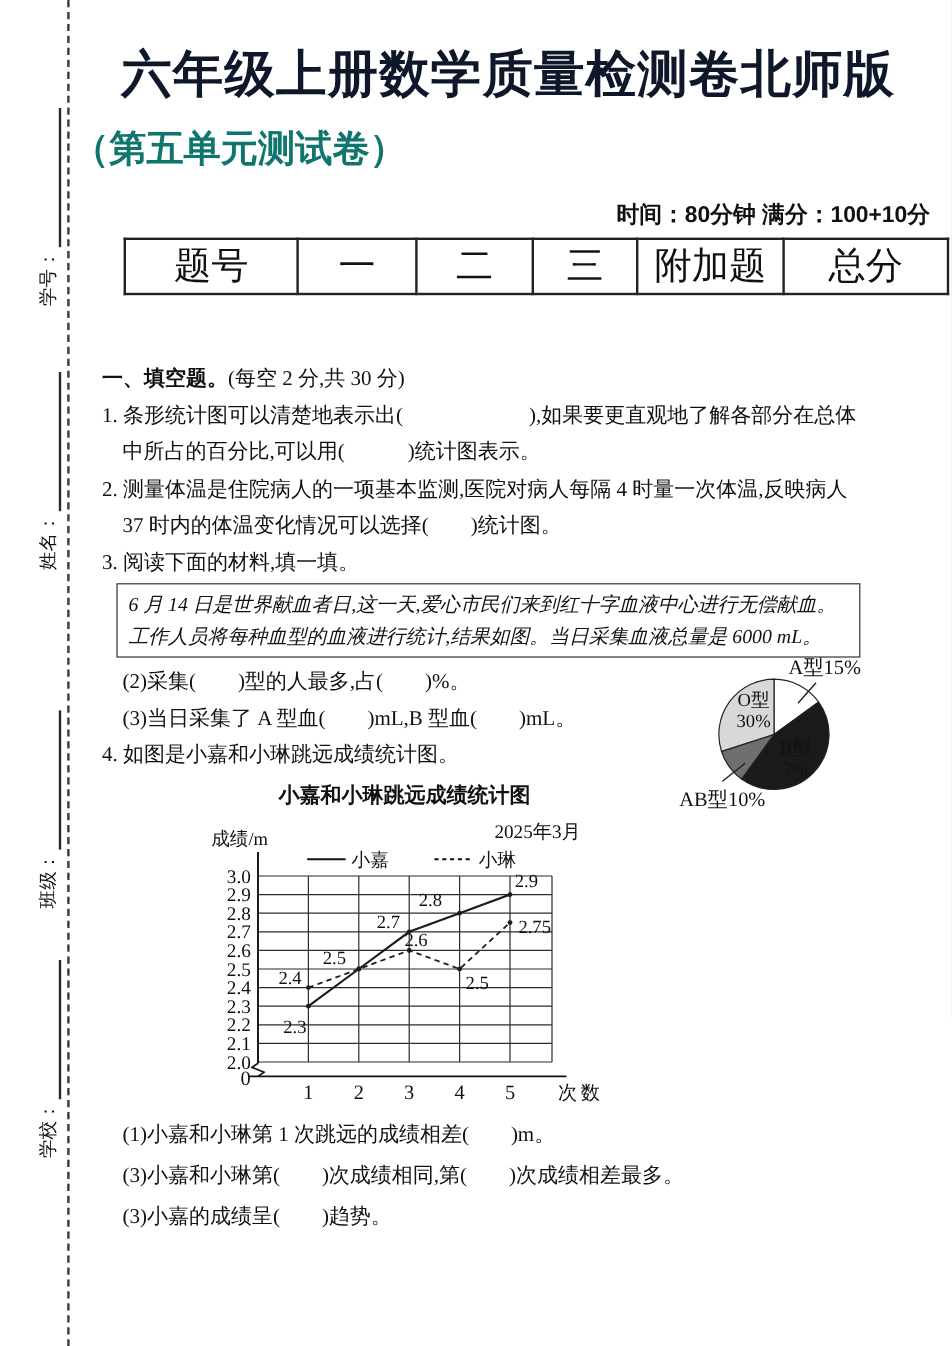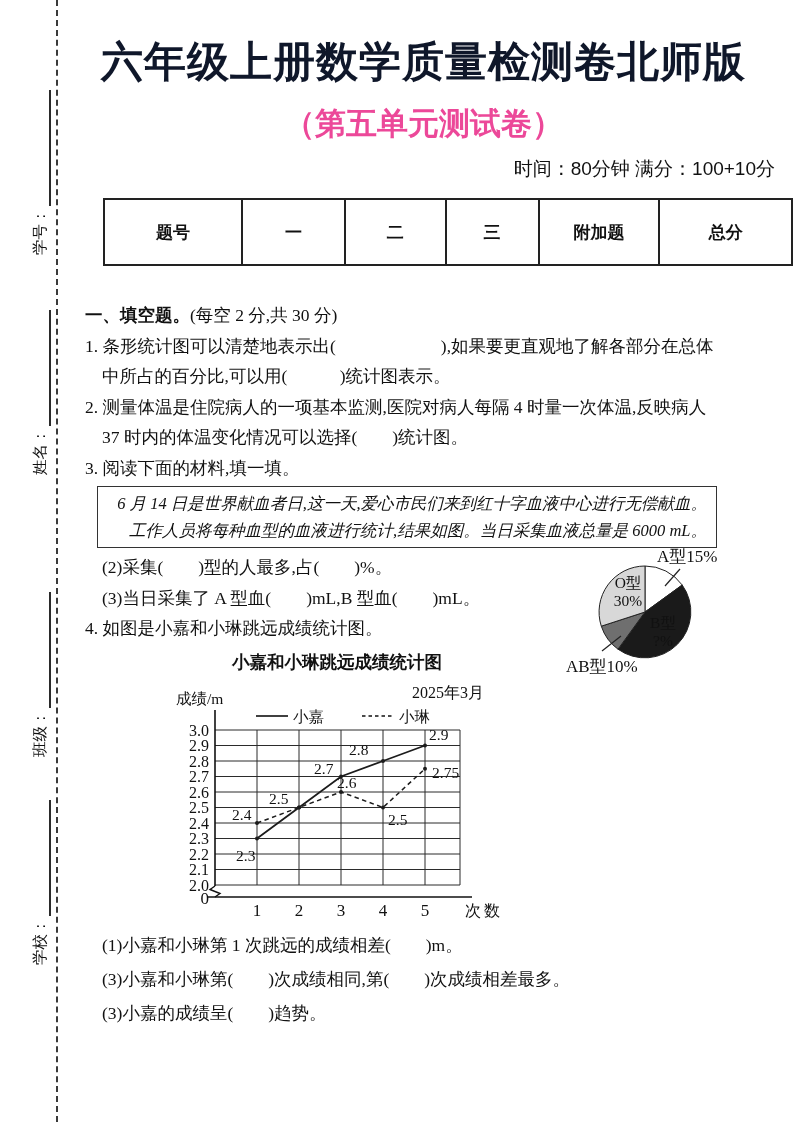--- a/index.html
+++ b/index.html
@@ -7,35 +7,35 @@
         font-family:"Liberation Serif","DejaVu Serif",serif;color:#111;}
   
   .cut-line{position:absolute;left:56px;top:0;bottom:0;width:0;border-left:2px dashed #3a3a3a;}
   
   .side-field{position:absolute;width:184px;height:22px;transform:rotate(-90deg);transform-origin:center;
               display:flex;align-items:flex-end;font-size:15.5px;white-space:nowrap;}
   .side-field .blank{display:inline-block;width:116px;border-bottom:2px solid #2a2a2a;height:15px;margin-left:2px;}
   
   .exam-title{position:absolute;left:60px;right:6px;top:34px;text-align:center;font-size:42px;font-weight:900;
               letter-spacing:1px;font-family:"Liberation Sans","DejaVu Sans",sans-serif;color:#0f172a;}
-  .exam-subtitle{position:absolute;left:60px;right:6px;top:103px;text-align:center;font-size:31px;font-weight:800;
-              font-family:"Liberation Sans","DejaVu Sans",sans-serif;color:#ec4899;}
-  .exam-meta{position:absolute;top:156px;right:18px;font-size:19px;font-weight:400;
+  .exam-subtitle{position:absolute;left:60px;right:6px;top:103px;text-align:left;font-size:31px;font-weight:800;
+              font-family:"Liberation Sans","DejaVu Sans",sans-serif;color:#0f766e;}
+  .exam-meta{position:absolute;top:166px;right:18px;font-size:19px;font-weight:700;
               font-family:"Liberation Sans","DejaVu Sans",sans-serif;}
   
   .score-table{position:absolute;left:103px;top:198px;border-collapse:collapse;table-layout:fixed;}
   .score-table td{border:2px solid #222;text-align:center;vertical-align:middle;
-                  font-size:17px;font-weight:700;padding:10px;}
+                  font-size:31px;font-weight:400;padding:0;}
   .score-table tr.hdr td{height:44px;}
   .score-table tr.scr td{height:42px;}
   
   .qblock{position:absolute;left:85px;width:705px;font-size:17.5px;line-height:30.5px;}
   .qblock .cont{padding-left:17px;}
   .material-box{border:1.6px solid #333;margin:3px 0 4px 12px;width:600px;padding:3px 9px;
-                font-style:italic;font-size:16.5px;line-height:27px;text-align:right;}
+                font-style:italic;font-size:16.5px;line-height:27px;}
   .bold{font-weight:700;}
   .qblock2{position:absolute;left:85px;top:928px;width:705px;font-size:17.5px;line-height:34px;}
   .qblock2 .cont{padding-left:17px;}
   
   .pie-wrap{position:absolute;left:562px;top:538px;width:235px;height:146px;}
   .line-wrap{position:absolute;left:140px;top:648px;width:360px;height:285px;}
   svg text{font-family:"Liberation Serif","DejaVu Serif",serif;fill:#111;}
   
   .page-footer{position:absolute;left:0;right:0;top:1078px;text-align:center;font-size:14.5px;
                letter-spacing:4px;font-family:"Liberation Sans","DejaVu Sans",sans-serif;}

